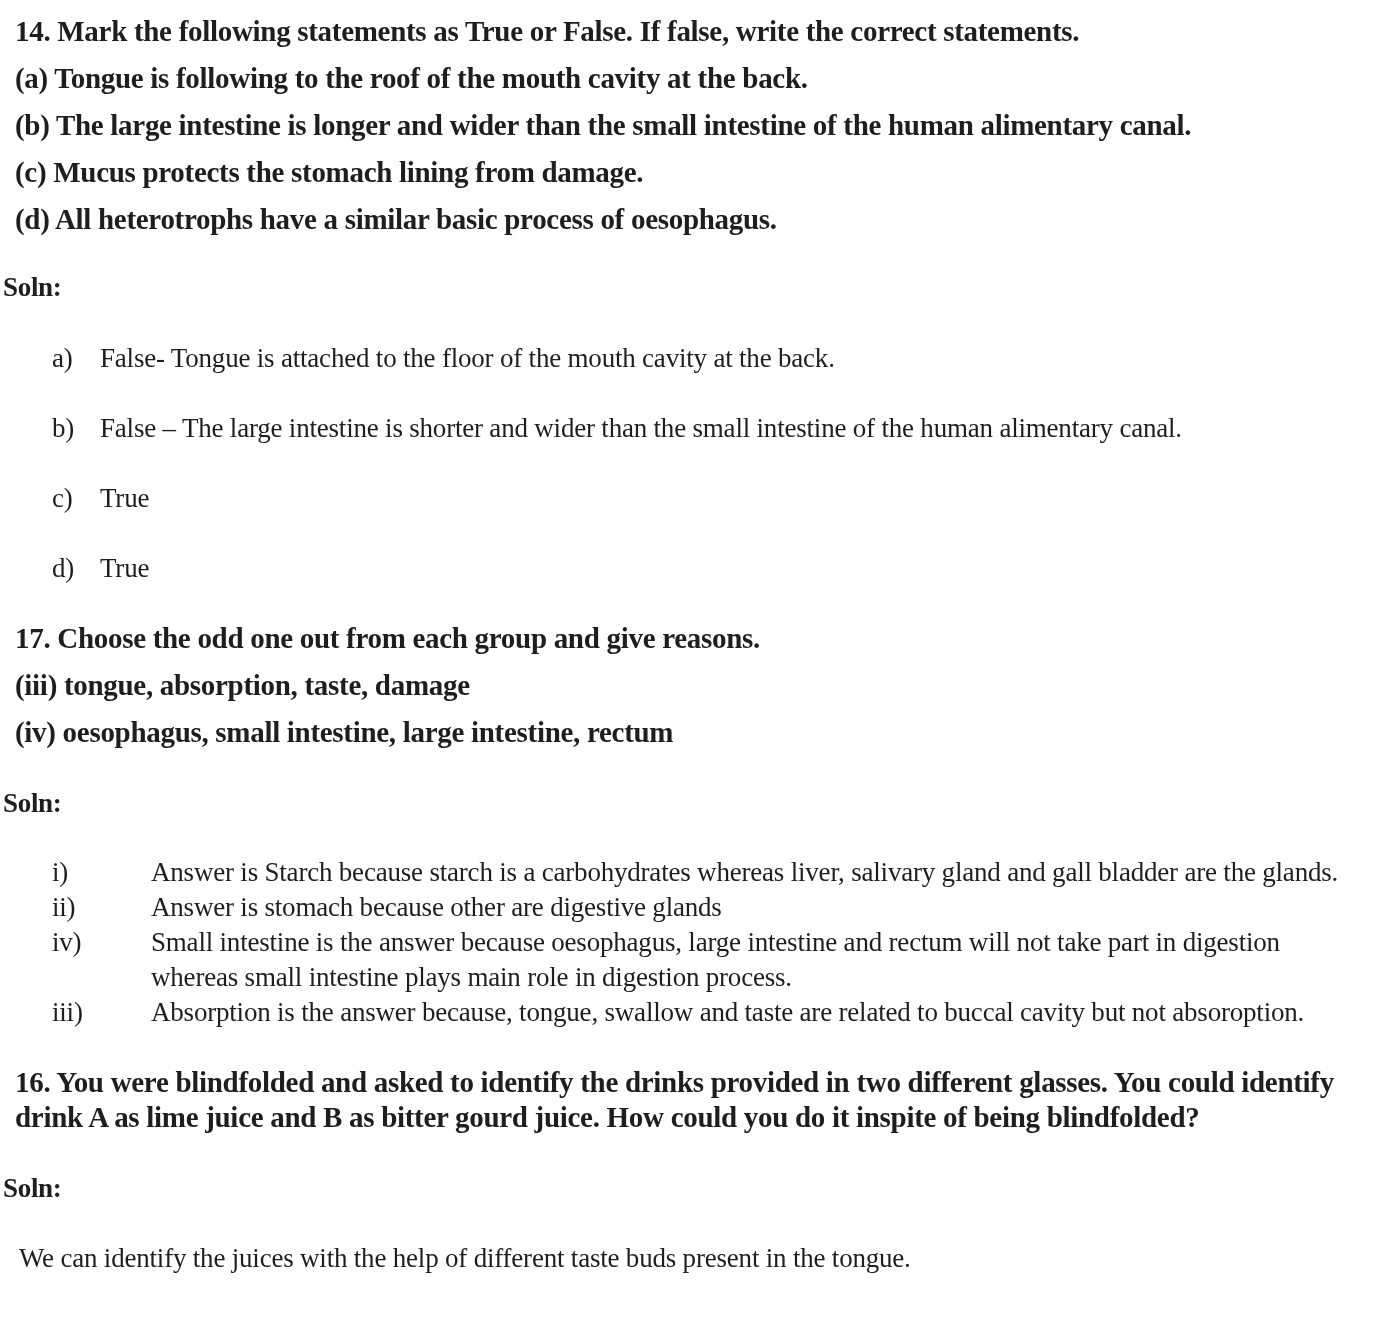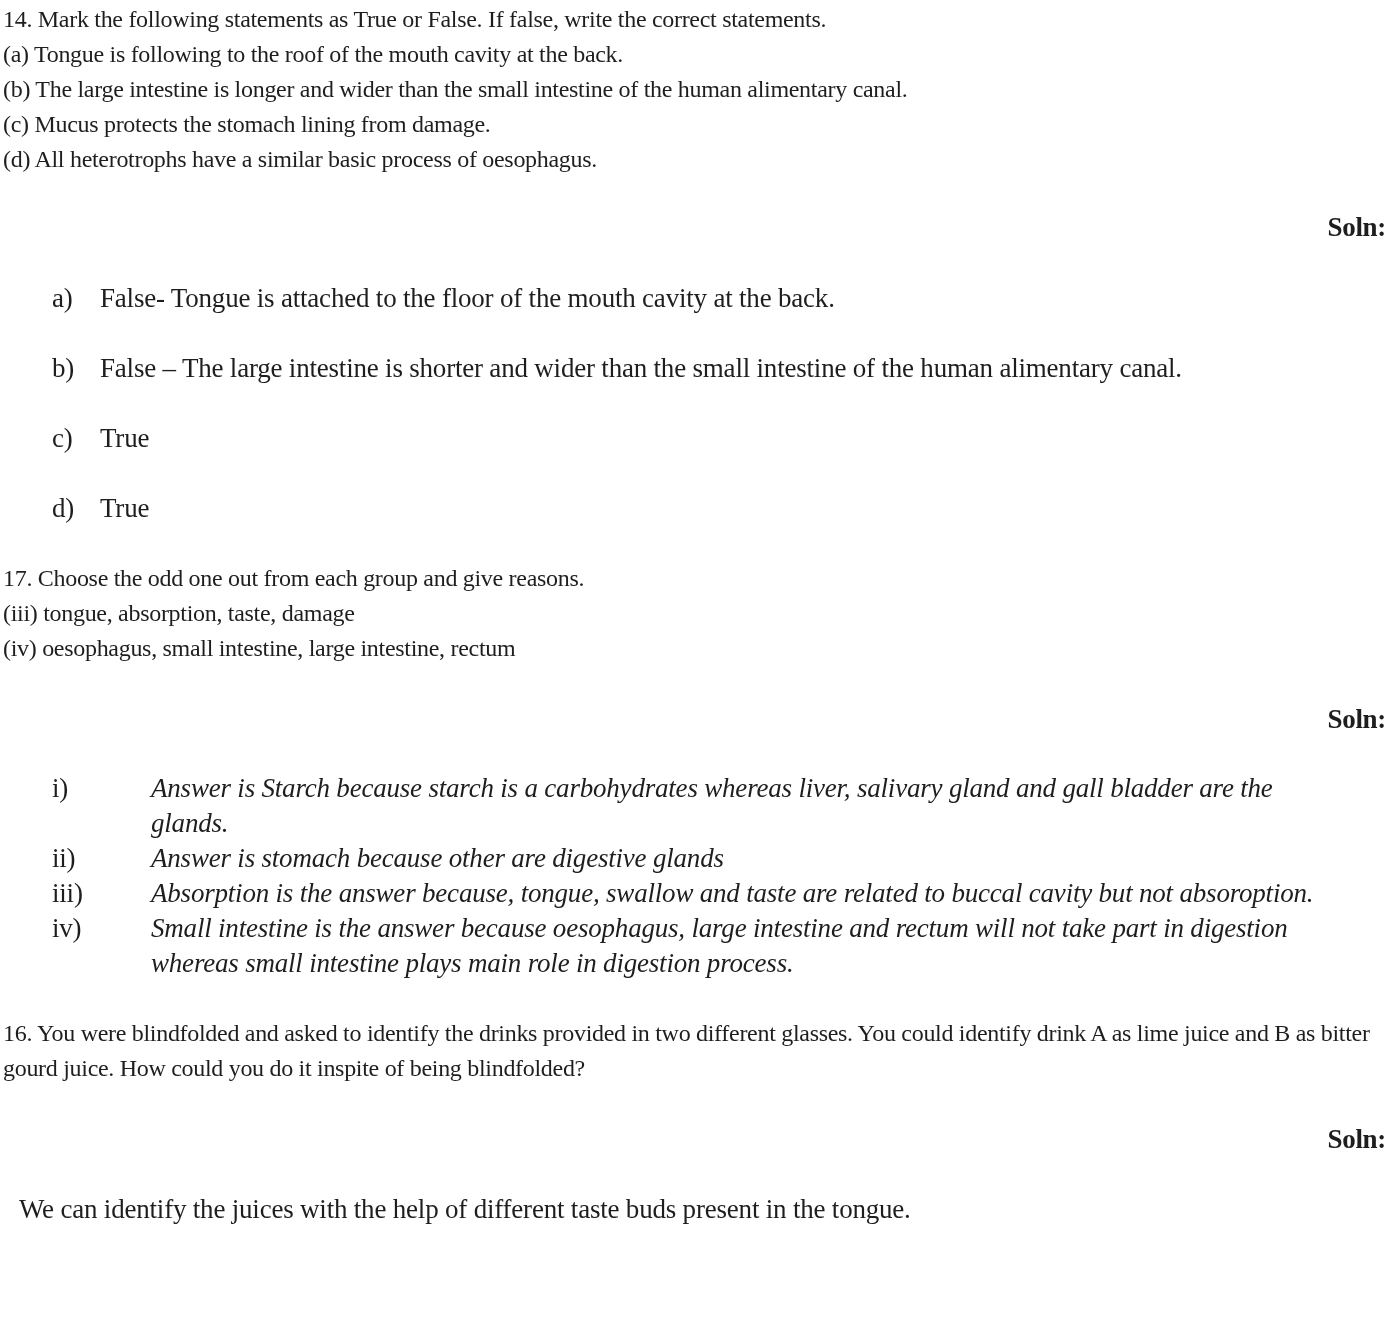--- a/index.html
+++ b/index.html
@@ -14,39 +14,38 @@
     font-family: "Liberation Serif", "DejaVu Serif", serif;
     color: #1e1e1e;
   }
   .page {
     padding: 2px 0 0 3px;
     width: 1386px;
     box-sizing: border-box;
   }
   
   .qline {
-    margin: 0;
-    font-size: 24px;
+    margin: 12px;
+    font-size: 29px;
     line-height: 35px;
-    font-weight: normal;
+    font-weight: bold;
     letter-spacing: -0.3px;
     white-space: nowrap;
   }
   .q16line {
     white-space: normal;
     max-width: 1370px;
   }
   
   .soln-label {
     margin: 0;
     font-size: 27px;
     line-height: 35px;
     font-weight: bold;
     letter-spacing: -0.3px;
-    text-align: right;
   }
   .soln-14 { margin-top: 33px; margin-bottom: 36px; }
   .soln-15 { margin-top: 36px; margin-bottom: 34px; }
   .soln-16 { margin-top: 36px; margin-bottom: 30px; }
   
   .ans-row {
     display: flex;
     align-items: flex-start;
     font-size: 27px;
     line-height: 35px;
@@ -57,21 +56,21 @@
     flex: 0 0 auto;
     box-sizing: border-box;
     padding-left: 49px;
   }
   .list-14 .marker { width: 97px; }
   .list-15 .marker { width: 148px; }
   .ans-row .ans-text {
     flex: 1 1 auto;
     min-width: 0;
   }
-  .list-15 .ans-text { max-width: 1190px; font-style: italic; }
+  .list-15 .ans-text { max-width: 1190px; }
   
   .plainline {
     margin: 16px;
     font-size: 27px;
     line-height: 35px;
     letter-spacing: -0.2px;
   }
   .gap-top-35 { margin-top: 35px; }
 </style>
 </head>
@@ -118,26 +117,26 @@
     <div class="list-15">
       <div class="ans-row">
         <span class="marker">i)</span>
         <span class="ans-text">Answer is Starch because starch is a carbohydrates whereas liver, salivary gland and gall bladder are the glands.</span>
       </div>
       <div class="ans-row">
         <span class="marker">ii)</span>
         <span class="ans-text">Answer is stomach because other are digestive glands</span>
       </div>
       <div class="ans-row">
+        <span class="marker">iv)</span>
+        <span class="ans-text">Small intestine is the answer because  oesophagus, large intestine and rectum will not take part in digestion whereas small intestine plays main role in digestion process.</span>
+      </div>
+      <div class="ans-row">
         <span class="marker">iii)</span>
         <span class="ans-text">Absorption is the answer because, tongue, swallow and taste are related to buccal cavity but not absoroption.</span>
-      </div>
-      <div class="ans-row">
-        <span class="marker">iv)</span>
-        <span class="ans-text">Small intestine is the answer because  oesophagus, large intestine and rectum will not take part in digestion whereas small intestine plays main role in digestion process.</span>
       </div>
     </div>
   </section>
 
   <section>
     <p class="qline q16line gap-top-35">16. You were blindfolded and asked to identify the drinks provided in two different glasses. You could identify drink A as lime juice and B as bitter gourd juice. How could you do it inspite of being blindfolded?</p>
 
     <p class="soln-label soln-16">Soln:</p>
 
     <p class="plainline gap-top-35">We can identify the juices with the help of different taste buds present in the tongue.</p>

